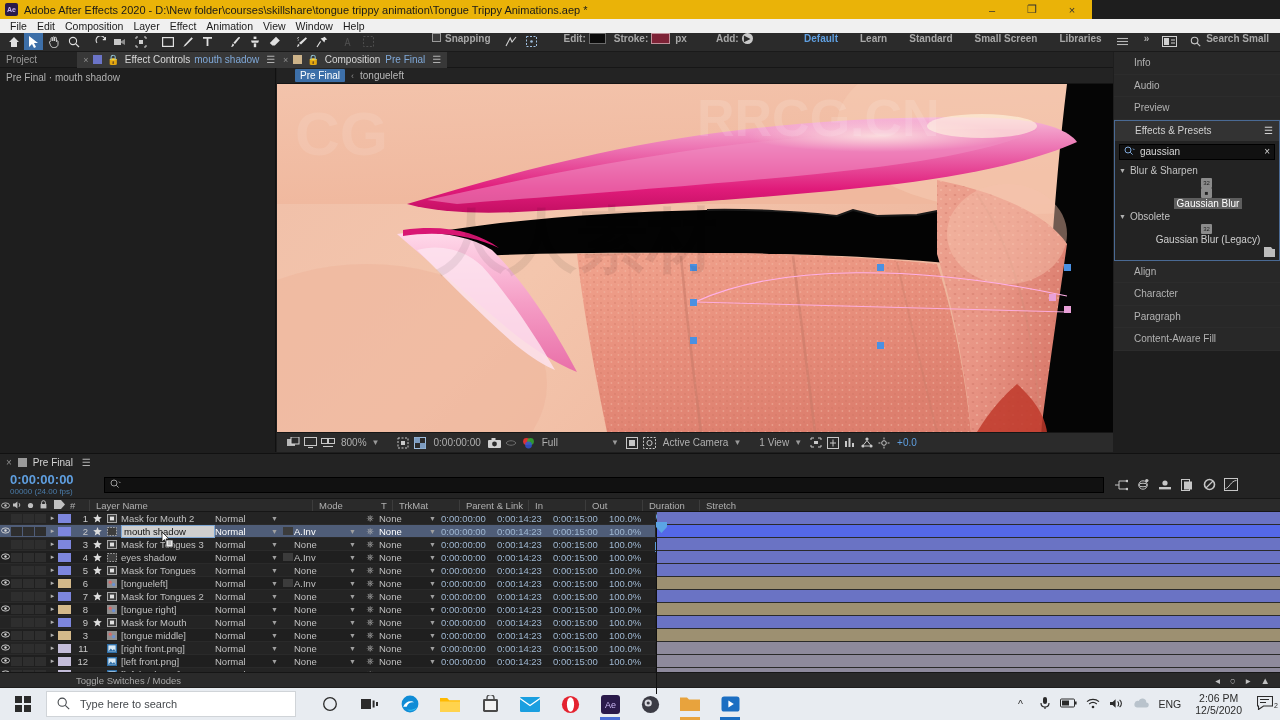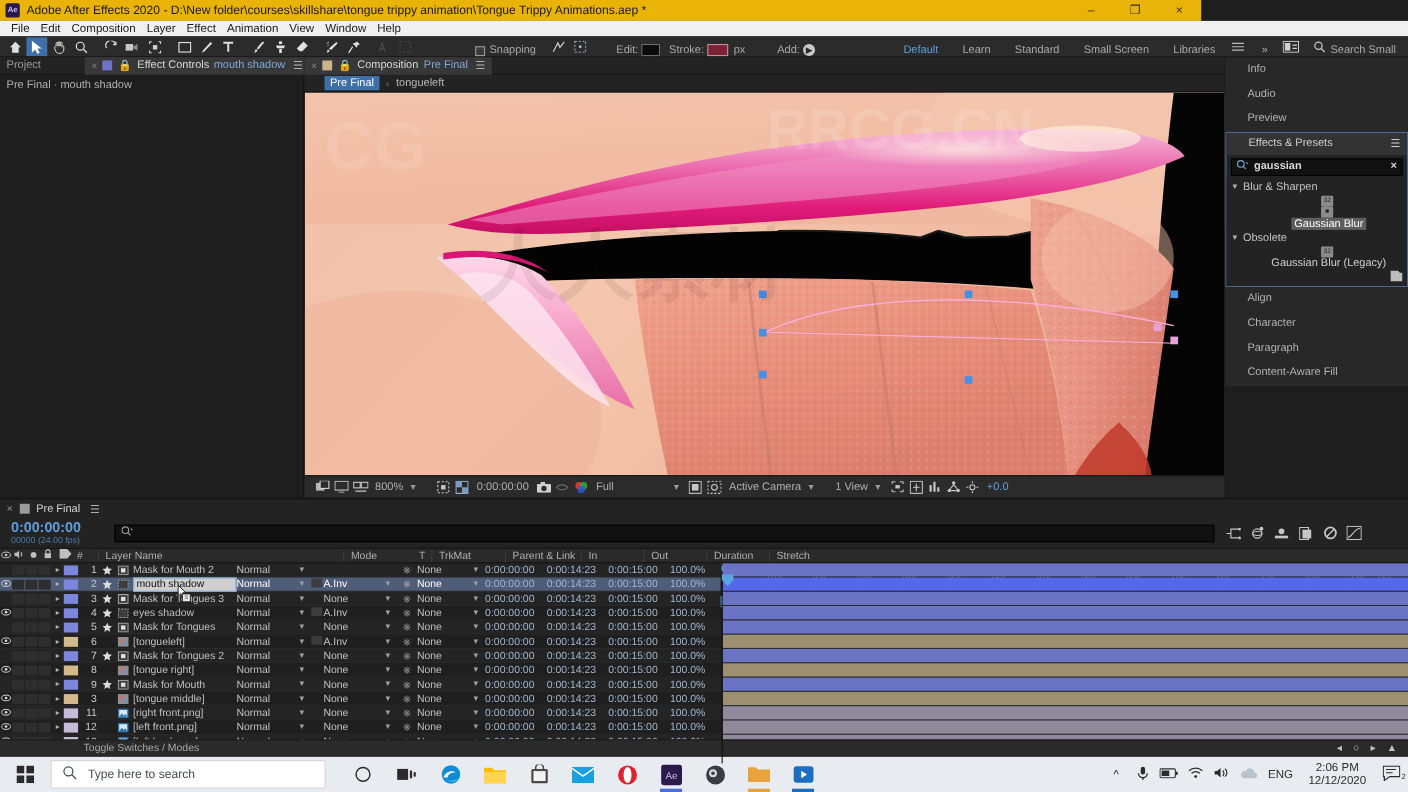--- a/index.html
+++ b/index.html
@@ -35,21 +35,21 @@
     position:absolute; left:0; top:19px; width:1280px; height:14px;
     background:#f0f0f0; color:#1a1a1a; display:flex; align-items:center;
     padding-left:5px; font-size:10.5px;
   }
   .menubar span { padding:0 5px; white-space:nowrap; }
 
   
   .toolbar {
     position:absolute; left:0; top:33px; width:1280px; height:19px;
     background:#2b2b2b; border-bottom:1px solid #1a1a1a;
-    display:flex; align-items:flex-end; font-size:10px; color:#b4b4b4;
+    display:flex; align-items:flex-start; font-size:10px; color:#b4b4b4;font-weight:bold;
   }
   .tool {
     width:19px; height:17px; display:flex; align-items:center; justify-content:center;
     margin-right:1px; flex:none; color:#d8d8d8;
   }
   .tool.sel { background:#3d6fa8; }
   .tool.dim { color:#585858; }
   .tool svg { display:block; }
   .tsep { width:7px; flex:none; }
   .snapcheck { width:9px;height:9px;border:1px solid #9a9a9a;background:#3a3a3a;margin-right:4px;flex:none;}
@@ -110,21 +110,21 @@
   }
   .rdock-row {
     height:22.5px; display:flex; align-items:center; padding-left:20px;
     color:#b2b2b2; border-bottom:1px solid #2c2c2c; background:#282828;
   }
   .ep-panel { border:1px solid #4a6a94; background:#232323; }
   .ep-head { height:20px; display:flex; align-items:center; justify-content:space-between;
              padding:0 6px 0 20px; background:#333; color:#d0d0d0; }
   .ep-search {
     margin:3px 4px; height:16px; background:#111; border:1px solid #000;
-    display:flex; align-items:center; padding:0 4px; color:#d8d8d8;font-weight:bold;
+    display:flex; align-items:center; padding:0 4px; color:#d8d8d8;
   }
   .ep-search .q { flex:1; margin-left:5px; }
   .ep-list { background:#232323; padding:1px 0 0 0; }
   .ep-grp { display:flex; align-items:center; padding:1px 0 1px 4px; color:#c2c2c2; }
   .ep-grp .arr { font-size:7px; margin-right:4px; color:#b0b0b0; }
   .ep-item { display:flex; align-items:center; padding:1px 0 1px 22px; color:#cfcfcf;flex-direction:column; }
   .ep-item .eic { width:11px;height:10px;background:#8b8b8b;margin-right:3px;border-radius:1px;flex:none;
                   font-size:6px;color:#222;text-align:center;line-height:10px;}
   .ep-sel { background:#5e5e5e; color:#fff; padding:0 3px; }
   .ep-foot { height:14px; background:#232323; display:flex; justify-content:flex-end;
@@ -1461,21 +1461,21 @@
           </svg>
       </div>
       <div class="sys-ic">
         <svg width="16" height="10" viewBox="0 0 16 10">
             <path d="M4 9.6h9a2.6 2.6 0 00.3-5.2A4 4 0 005.6 3 3.3 3.3 0 004 9.6z" fill="#b9c3cc"></path>
           </svg>
       </div>
       <div style="padding:0 6px">ENG</div>
       <div class="clock">
         <div>2:06 PM</div>
-        <div>12/12/2020</div>
+        <div>12/5/2020</div>
       </div>
       <div class="sys-ic" style="width:30px;position:relative">
         <svg width="16" height="14" viewBox="0 0 16 14">
             <path d="M0.5 0.5h15v9.5h-9l-5 3.5v-3.5h-1z" stroke="#2b2b2b" fill="none" stroke-width="1.1"></path>
             <line x1="3" y1="3.5" x2="12" y2="3.5" stroke="#2b2b2b"></line>
             <line x1="3" y1="6.5" x2="9" y2="6.5" stroke="#2b2b2b"></line>
           </svg>
         <span style="position:absolute;right:2px;bottom:3px;font-size:7px;background:#e8ecf1;color:#2b2b2b;">2</span>
       </div>
     </div>

